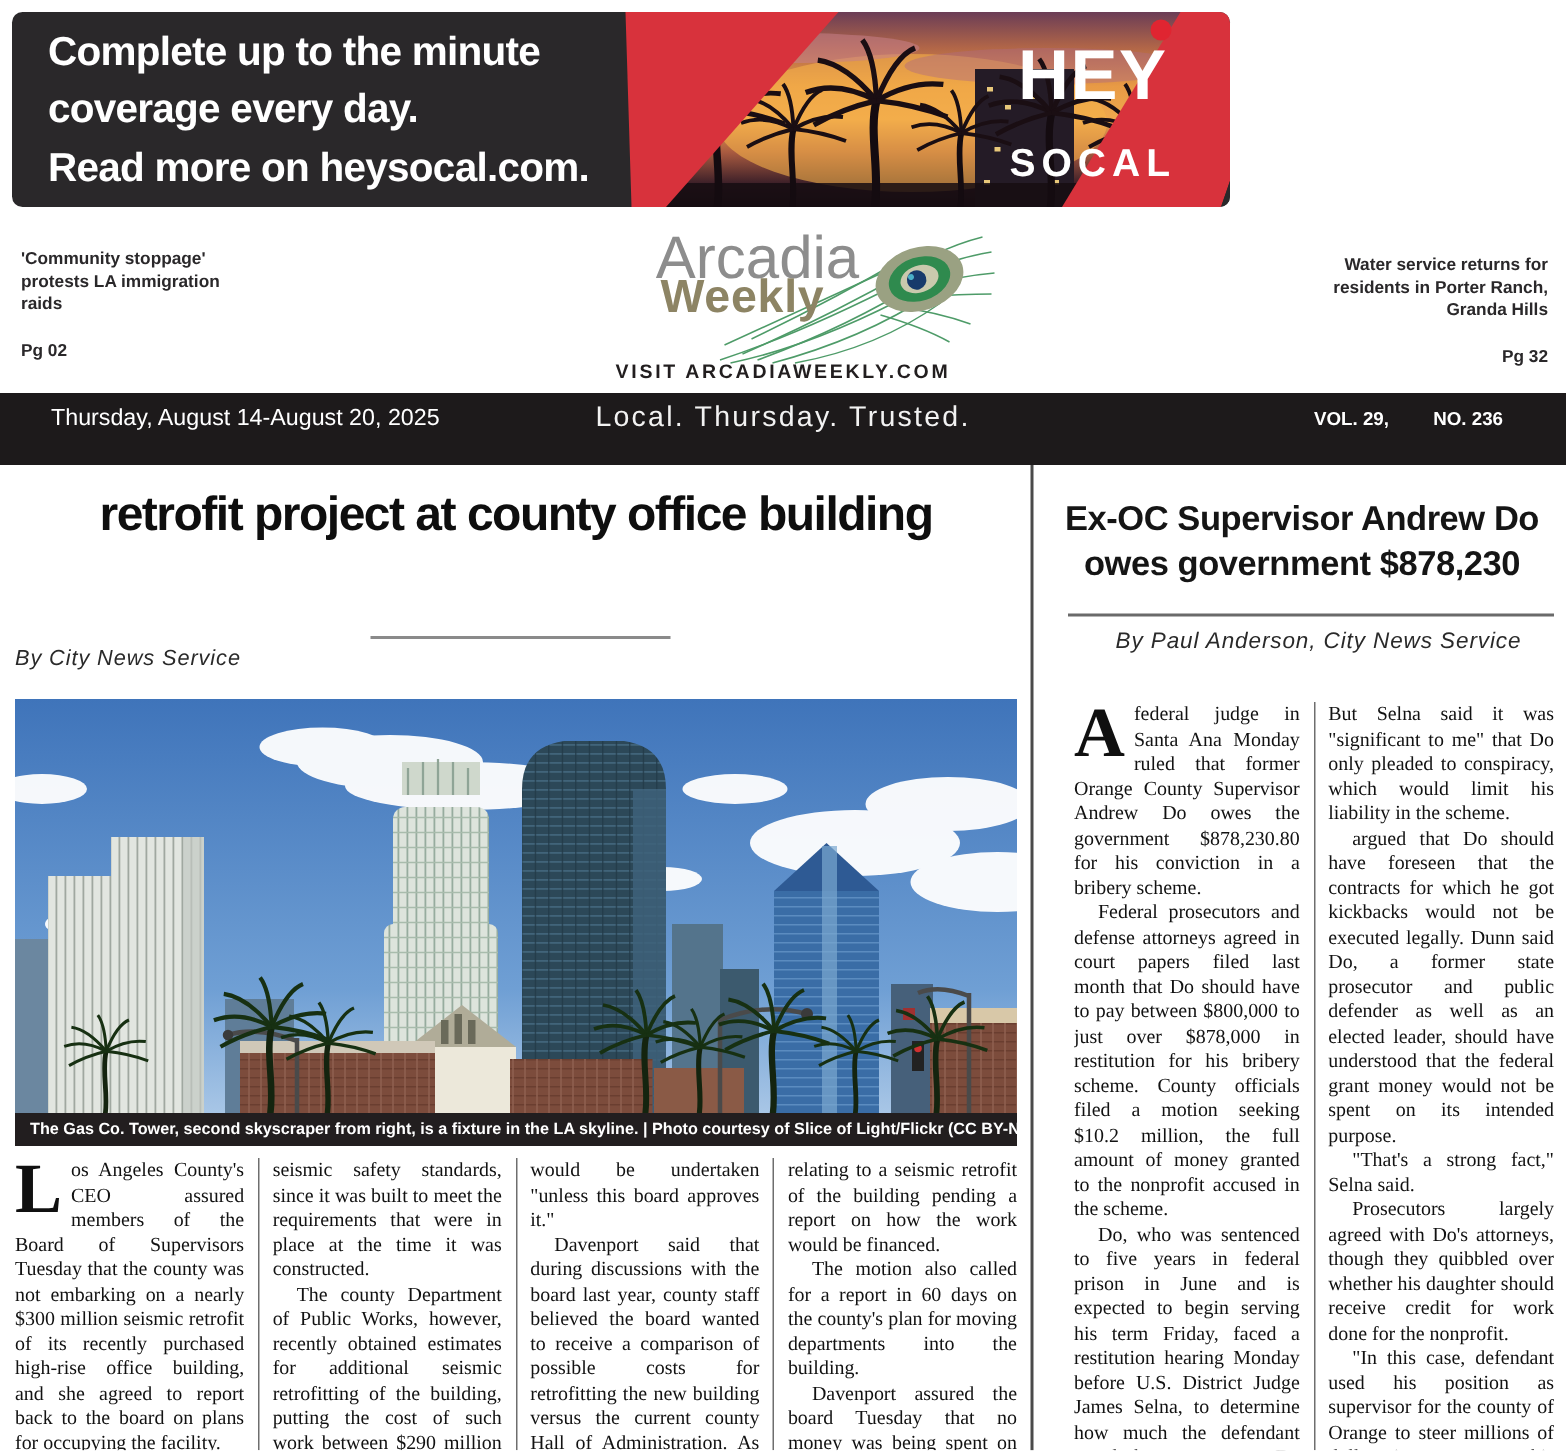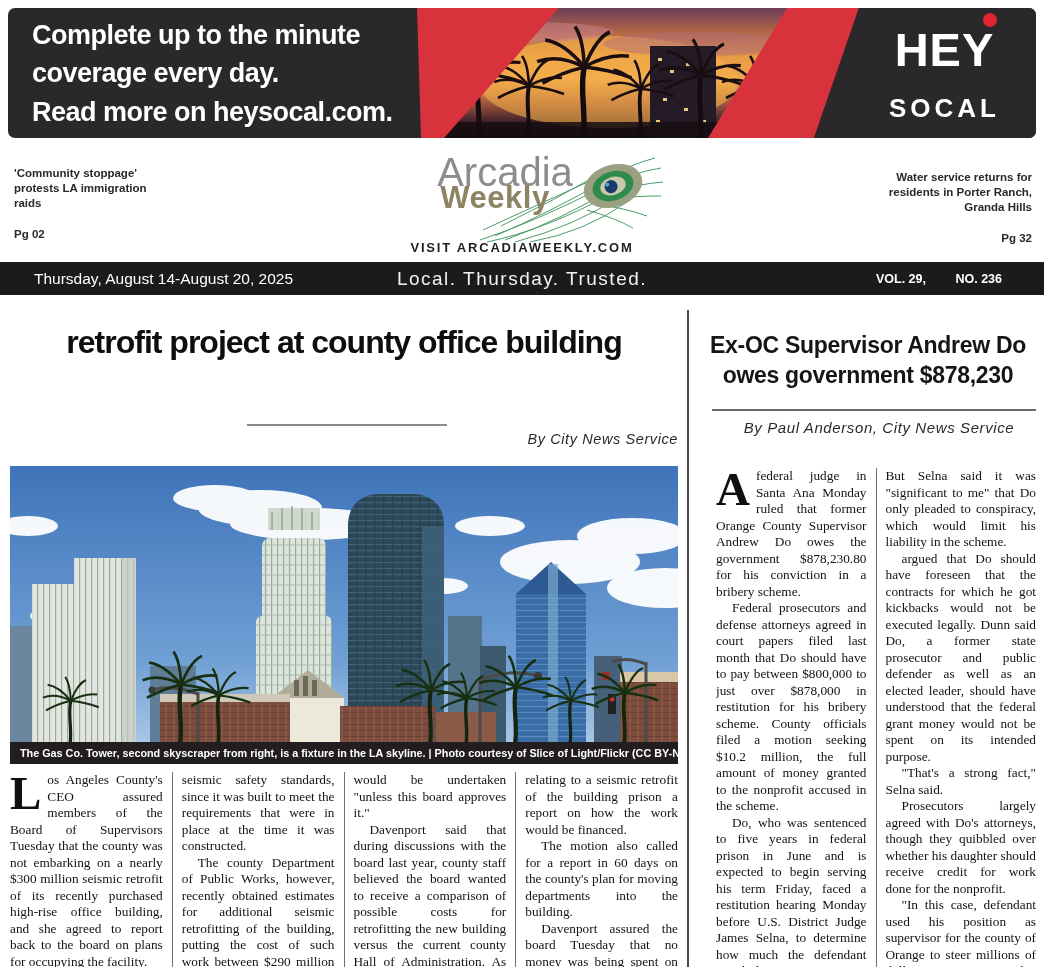--- a/index.html
+++ b/index.html
@@ -1,20 +1,20 @@
 <!DOCTYPE html>
 <html><head>
 <meta charset="utf-8">
 <style>
   html,body{margin:0;padding:0;background:#fff;}
   .page{position:relative;width:1044px;height:967px;background:#ffffff;overflow:hidden;
         font-family:"Liberation Sans",sans-serif;color:#1c1c1c;}
 
   
-  .banner{position:absolute;left:8px;top:8px;width:1028px;height:130px;background:#2a282a;
+  .banner{position:absolute;left:8px;top:8px;width:812px;height:130px;background:#2a282a;
           border-radius:7px;overflow:hidden;}
   .banner svg{position:absolute;left:0;top:0;}
   .banner-text{position:absolute;left:24px;top:50%;transform:translateY(-50%);color:#fff;
                font-weight:bold;font-size:27px;line-height:1.42;letter-spacing:-0.5px;white-space:nowrap;}
   .banner-logo{position:absolute;right:36px;top:18px;text-align:center;color:#fff;}
   .hey{position:relative;font-size:47px;font-weight:800;line-height:1;letter-spacing:1px;display:inline-block;}
   .hey-dot{position:absolute;right:-3px;top:-13px;width:14px;height:14px;border-radius:50%;background:#e02531;}
   .socal{font-size:26px;font-weight:700;letter-spacing:4px;margin-top:20px;}
 
   
@@ -24,34 +24,34 @@
   .teaser-page{margin-top:16px;font-weight:700;}
   .logo-wrap{position:absolute;left:50%;top:152px;transform:translateX(-50%);width:330px;height:86px;text-align:center;}
   .logo-wrap svg{position:absolute;left:118px;top:0px;z-index:1;}
   .logo-arcadia{position:relative;z-index:2;font-size:40px;color:#8d8d8d;line-height:1;margin-right:34px;}
   .logo-weekly{position:relative;z-index:2;font-size:31px;font-weight:700;color:#8d8464;line-height:1;
                margin-top:-10px;margin-right:54px;letter-spacing:0.5px;}
   .visit{position:absolute;left:0;right:0;top:240px;text-align:center;font-size:13px;font-weight:700;
          letter-spacing:1.8px;color:#221e1f;}
 
   
-  .datebar{position:absolute;left:0;top:262px;width:1044px;height:33px;background:#1d1a1b;color:#fff;}
+  .datebar{position:absolute;left:0;top:262px;width:1044px;height:48px;background:#1d1a1b;color:#fff;}
   .date{position:absolute;left:34px;top:8px;font-size:15.5px;}
   .tagline{position:absolute;left:0;right:0;top:6px;text-align:center;font-size:19px;letter-spacing:1.5px;color:#f2f2f2;}
   .vol{position:absolute;right:118px;top:10px;font-size:12.5px;font-weight:700;}
   .no{position:absolute;right:42px;top:10px;font-size:12.5px;font-weight:700;}
 
   
   .vdivider{position:absolute;left:687px;top:310px;bottom:0;width:2px;background:#4a4a4a;}
 
   
   .main-head{position:absolute;left:10px;top:320px;width:668px;text-align:center;font-weight:800;
              font-size:32px;line-height:1.42;letter-spacing:-1px;color:#0e0e0e;}
   .main-rule{position:absolute;left:247px;top:424px;width:200px;height:2px;background:#8a8a8a;}
-  .main-byline{position:absolute;left:10px;top:431px;width:668px;text-align:right;font-style:italic;
+  .main-byline{position:absolute;left:10px;top:431px;width:668px;text-align:left;font-style:italic;
                font-size:14.5px;letter-spacing:0.6px;color:#2a2a2a;}
   .photo{position:absolute;left:10px;top:466px;width:668px;height:276px;overflow:hidden;}
   .caption{position:absolute;left:10px;top:742px;width:668px;height:22px;background:#221e1f;color:#fff;
            font-size:10.8px;font-weight:700;line-height:22px;padding-left:10px;box-sizing:border-box;
            white-space:nowrap;overflow:hidden;}
 
   .main-cols{position:absolute;left:10px;top:772px;width:668px;bottom:0;display:flex;overflow:hidden;}
   .right-cols{position:absolute;left:716px;top:468px;width:320px;bottom:0;display:flex;overflow:hidden;}
   .col{flex:1;padding:0 9px;overflow:hidden;}
   .col:first-child{padding-left:0;}
@@ -330,21 +330,21 @@
         </div>
     </div>
     <div class="col">
       <div class="plist">
           <p class="para">would be undertaken "unless this board approves it."</p>
           <p class="para">Davenport said that during discussions with the board last year, county staff believed the board wanted to receive a comparison of possible costs for retrofitting the new building versus the current county Hall of Administration. As part of that process, the county Depart-</p>
         </div>
     </div>
     <div class="col">
       <div class="plist">
-          <p class="para">relating to a seismic retrofit of the building prison a report on how the work would be financed.</p>
+          <p class="para">relating to a seismic retrofit of the building pending a report on how the work would be financed.</p>
           <p class="para">The motion also called for a report in 60 days on the county's plan for moving departments into the building.</p>
           <p class="para">Davenport assured the board Tuesday that no money was being spent on seismic retrofitting and she said she</p>
         </div>
     </div>
   </div>
 
   <div class="right-head">
     <div>Ex-OC Supervisor Andrew Do</div>
     <div>owes government $878,230</div>
   </div>

